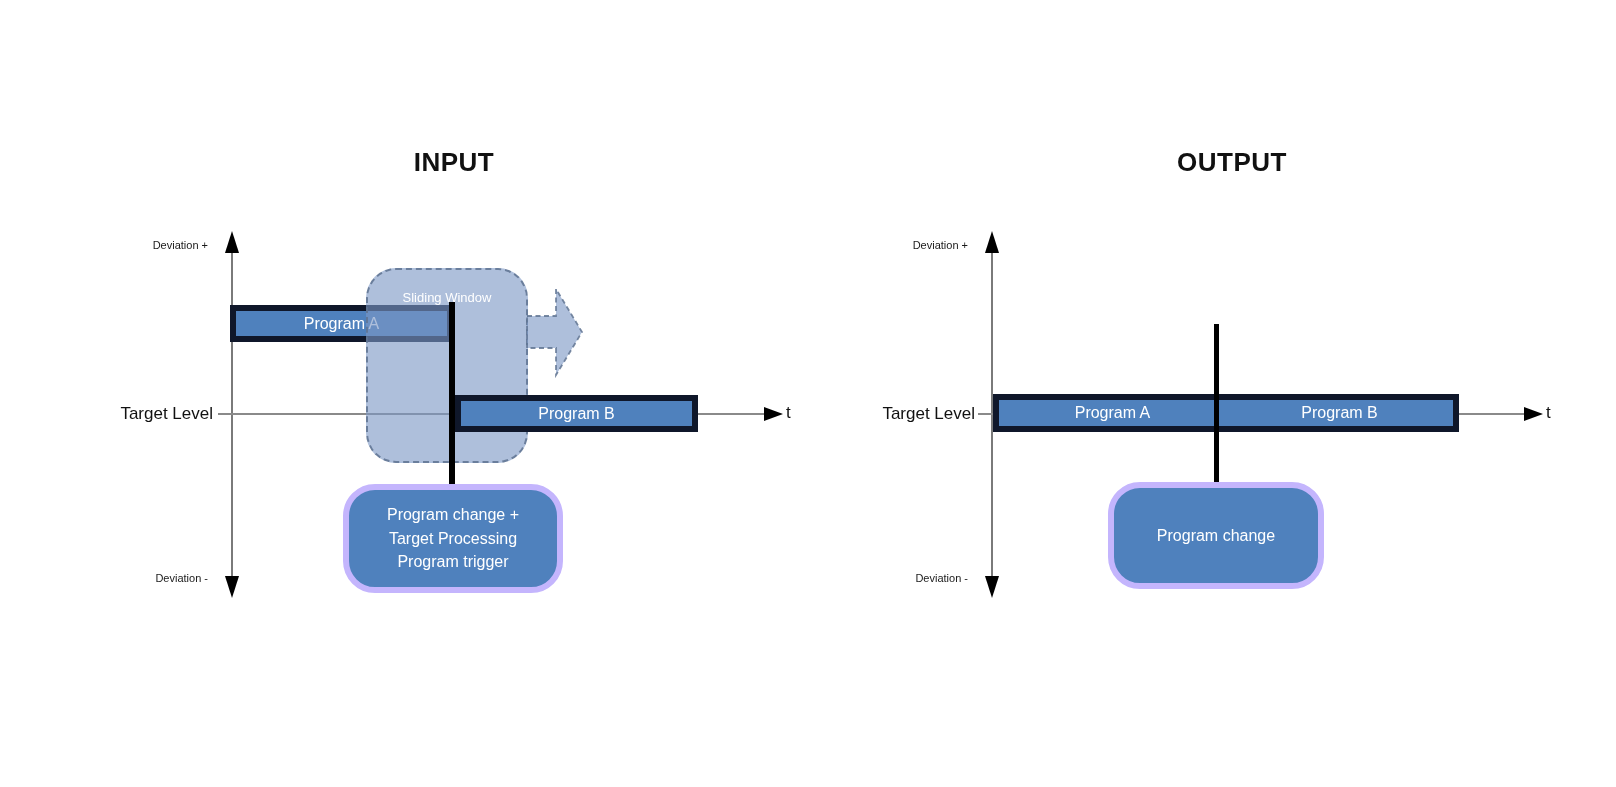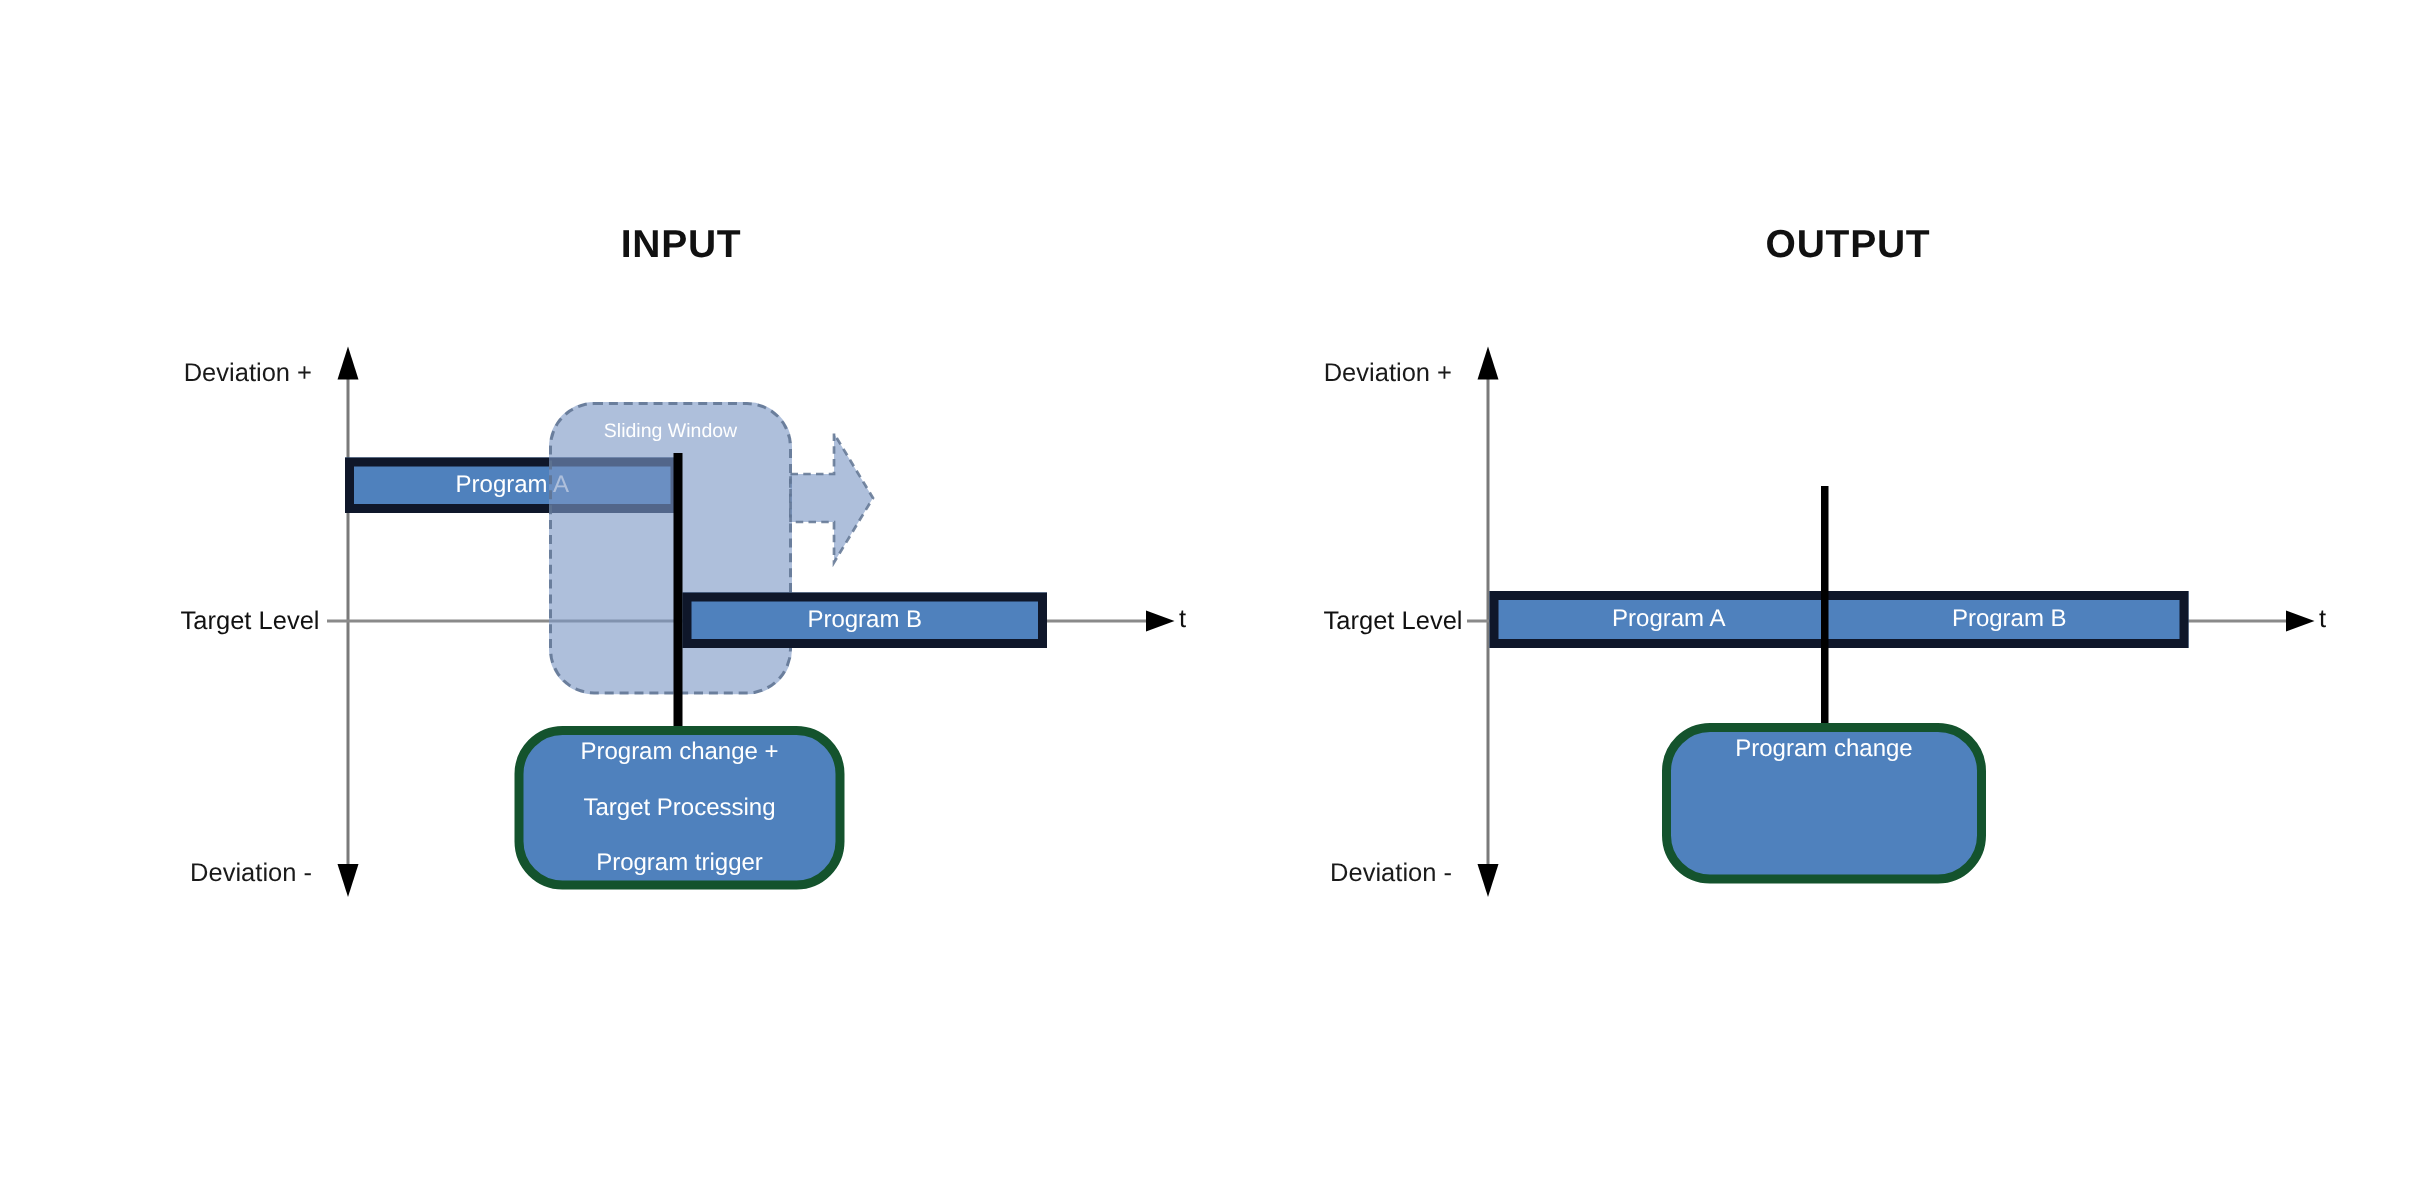--- a/index.html
+++ b/index.html
@@ -2,44 +2,44 @@
 <html><head>
 <meta charset="utf-8">
 <style>
   html,body{margin:0;padding:0;background:#ffffff;}
   .canvas{
     position:relative;width:1616px;height:677px;background:#ffffff;overflow:hidden;
     font-family:"Liberation Sans", sans-serif;color:#1a1a1a;
   }
   .abs{position:absolute;}
   .panel-title{width:200px;text-align:center;font-size:26px;font-weight:bold;letter-spacing:0.5px;color:#111;}
-  .axis-label{width:118px;text-align:right;font-size:17px;color:#1a1a1a;white-space:nowrap;}
+  .axis-label{width:118px;text-align:right;font-size:11px;color:#1a1a1a;white-space:nowrap;}
   .target-label{width:133px;text-align:right;font-size:17px;font-weight:normal;color:#111;white-space:nowrap;}
   .axis-shaft-v{width:1.5px;background:#7a7a7a;}
   .axis-line-h{height:1.5px;background:#8a8a8a;}
   .arrow-up{width:0;height:0;border-left:7px solid transparent;border-right:7px solid transparent;border-bottom:22px solid #000;}
   .arrow-down{width:0;height:0;border-left:7px solid transparent;border-right:7px solid transparent;border-top:22px solid #000;}
   .arrow-right{width:0;height:0;border-top:7px solid transparent;border-bottom:7px solid transparent;border-left:19px solid #000;}
   .t-label{font-size:17px;color:#111;}
   .program-bar{
     background:#4f81bd;border:6px solid #0f172a;box-sizing:border-box;
     display:flex;align-items:center;justify-content:center;
     color:#ffffff;font-size:16px;
   }
   .bar-half{flex:1;display:flex;align-items:center;justify-content:center;color:#fff;font-size:16px;}
   .sliding-window{
     background:rgba(124,152,197,0.62);
     border:2px dashed rgba(96,116,146,0.85);
     border-radius:30px;box-sizing:border-box;
-    text-align:center;color:#ffffff;font-size:13px;padding-top:9px;
+    text-align:center;color:#ffffff;font-size:13px;padding-top:20px;
   }
   .connector{background:#000000;}
   .trigger-box{
-    background:#4f81bd;border:6px solid #14532d;border-radius:32px;box-sizing:border-box;
-    display:flex;flex-direction:column;align-items:center;justify-content:space-between;
+    background:#4f81bd;border:6px solid #c4b5fd;border-radius:32px;box-sizing:border-box;
+    display:flex;flex-direction:column;align-items:center;justify-content:center;
     color:#ffffff;font-size:16px;line-height:23.5px;text-align:center;
   }
 </style>
 </head>
 <body>
 
 <div class="canvas">
 
   <div class="abs panel-title" style="left:354px;top:147px;">INPUT</div>
 

